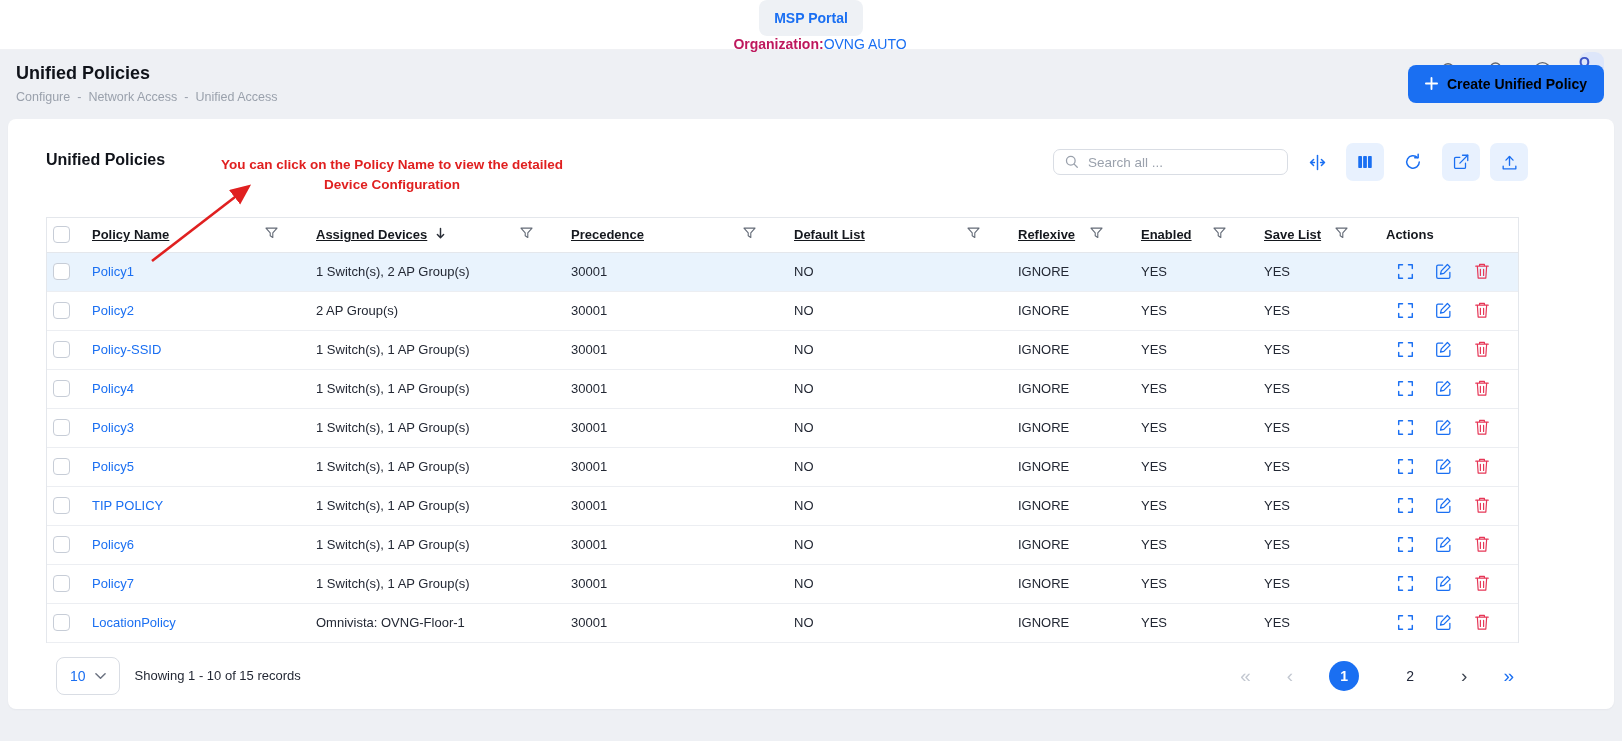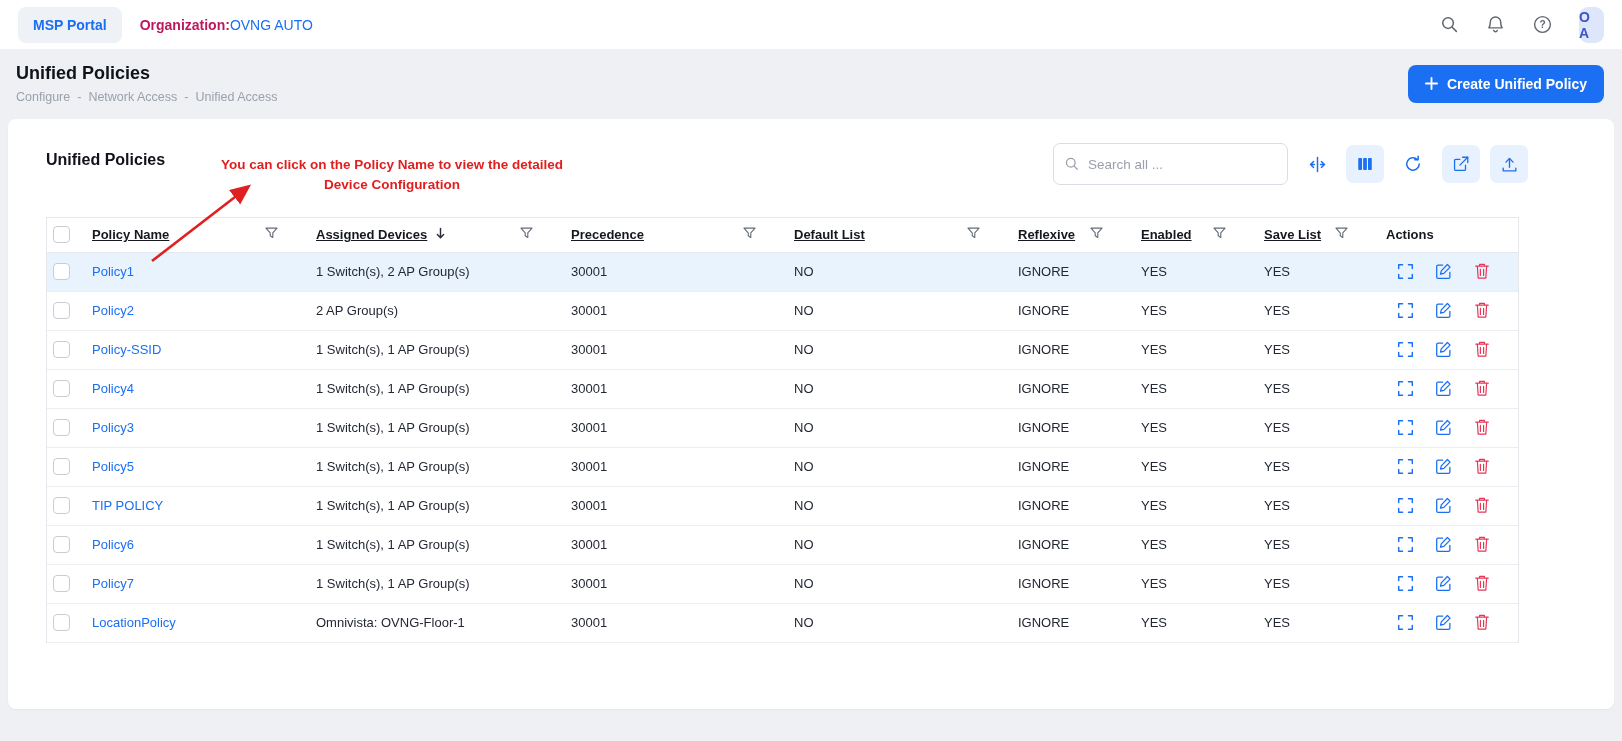--- a/index.html
+++ b/index.html
@@ -12,43 +12,43 @@
     --border:#e4e7ec;
   }
   *{box-sizing:border-box;margin:0;padding:0;}
   body{
     width:1622px;height:741px;overflow:hidden;
     background:#eef0f4;
     font-family:"Liberation Sans",sans-serif;
     color:var(--text);
   }
   
-  .topbar{height:50px;background:#fff;display:flex;align-items:center;padding:0 18px;border-bottom:1px solid #f0f1f4;}
+  .topbar{height:50px;background:#fff;display:flex;align-items:center;padding:0 18px;border-bottom:1px solid #f0f1f4;flex-direction:column;}
   .msp-btn{background:#eef1f5;color:var(--blue);font-weight:700;font-size:14px;border:none;border-radius:8px;padding:10px 15px;cursor:pointer;font-family:inherit;}
   .org{display:flex;align-items:center;margin-left:18px;font-size:14px;}
   .org-label{font-weight:700;color:#be185d;}
   .org-value{color:var(--blue);font-weight:400;text-decoration:none;cursor:pointer;}
   .topbar-right{margin-left:auto;display:flex;align-items:center;gap:26px;color:#61666f;}
   .top-icon{display:flex;align-items:center;justify-content:center;cursor:pointer;}
   .avatar{width:25px;height:36px;border-radius:9px;background:#dde6fa;color:#3d55c6;font-weight:700;font-size:14px;display:flex;align-items:center;justify-content:center;letter-spacing:1px;cursor:pointer;}
   
   .pagehead{display:flex;align-items:center;justify-content:space-between;padding:13px 18px 15px 16px;}
   .page-title{font-size:18px;font-weight:700;color:#10131a;margin-bottom:6px;}
   .breadcrumb{font-size:12.5px;color:var(--muted);display:flex;gap:7px;align-items:center;}
   .bc-item{cursor:pointer;}
   .bc-sep{color:var(--muted);}
-  .create-btn{display:flex;align-items:center;gap:9px;background:var(--blue);color:#ffffff;border:none;border-radius:8px;height:38px;padding:0 17px;font-size:14px;font-weight:600;cursor:pointer;font-family:inherit;}
+  .create-btn{display:flex;align-items:center;gap:9px;background:var(--blue);color:#000000;border:none;border-radius:8px;height:38px;padding:0 17px;font-size:14px;font-weight:600;cursor:pointer;font-family:inherit;}
   
   .card{position:relative;background:#fff;margin:0 8px;border-radius:8px;height:590px;box-shadow:0 1px 2px rgba(20,30,50,.04);}
   .card-top{display:flex;align-items:flex-start;padding:24px 86px 0 38px;height:64px;}
   .panel-title{font-size:16px;font-weight:700;color:#10131a;padding-top:8px;}
   .annotation{position:absolute;left:200px;top:36px;width:368px;text-align:center;color:var(--red);font-weight:700;font-size:13.5px;line-height:1.5;}
   .annotation-arrow{position:absolute;left:130px;top:58px;pointer-events:none;}
   .tools{margin-left:auto;display:flex;align-items:center;}
-  .searchbox{width:235px;height:42px;border:1px solid #d9dde4;border-radius:7px;display:flex;align-items:center;padding:4px 10px;gap:8px;background:#fff;color:#9aa1ac;}
+  .searchbox{width:235px;height:26px;border:1px solid #d9dde4;border-radius:7px;display:flex;align-items:center;padding:4px 10px;gap:8px;background:#fff;color:#9aa1ac;}
   .searchbox input{border:none;outline:none;flex:1;font-size:13.5px;font-family:inherit;color:var(--text);}
   .searchbox input::placeholder{color:#9aa1ac;}
   .tool-btn{width:38px;height:38px;margin-left:10px;border:none;border-radius:7px;background:#fff;color:var(--blue);display:flex;align-items:center;justify-content:center;cursor:pointer;}
   .tool-btn.lt{background:var(--blue-light);}
   
   .table-wrap{margin:34px 95px 0 38px;border:1px solid var(--border);border-bottom:none;}
   table{width:100%;border-collapse:collapse;table-layout:fixed;font-size:13px;}
   thead th{height:34px;font-weight:700;color:#15181e;text-align:left;border-bottom:1px solid var(--border);background:#fff;}
   .th-flex{display:flex;align-items:center;justify-content:space-between;padding-right:38px;text-decoration:underline;}
   .th-label-group{display:flex;align-items:center;gap:8px;}
@@ -555,13 +555,32 @@
                   <path d="M2.2 5h15.6M7 5V2.8h6V5M4.2 5l1 14.8h9.6L15.8 5"></path>
                   <path d="M8 9v7.5M12 9v7.5"></path>
                 </svg>
       </span>
     </td>
   </tr>
         </tbody>
     </table>
   </div>
 
+  <div class="card-footer">
+    <div class="pagesize">
+      <span class="pagesize-value">10</span>
+      <span style="display:flex;">
+        <svg viewBox="0 0 12 8" width="11" height="8">
+            <path d="M1 1.5l5 5 5-5" fill="none" stroke="#6b7280" stroke-width="1.6" stroke-linecap="round" stroke-linejoin="round"></path>
+          </svg>
+      </span>
+    </div>
+    <span class="showing">Showing 1 - 10 of 15 records</span>
+    <div class="pagination">
+      <span class="pg-arrow disabled">«</span>
+      <span class="pg-arrow disabled">‹</span>
+      <span class="pg-num active">1</span>
+      <span class="pg-num">2</span>
+      <span class="pg-arrow">›</span>
+      <span class="pg-arrow accent">»</span>
+    </div>
+  </div>
 </div>
 
 </body></html>

